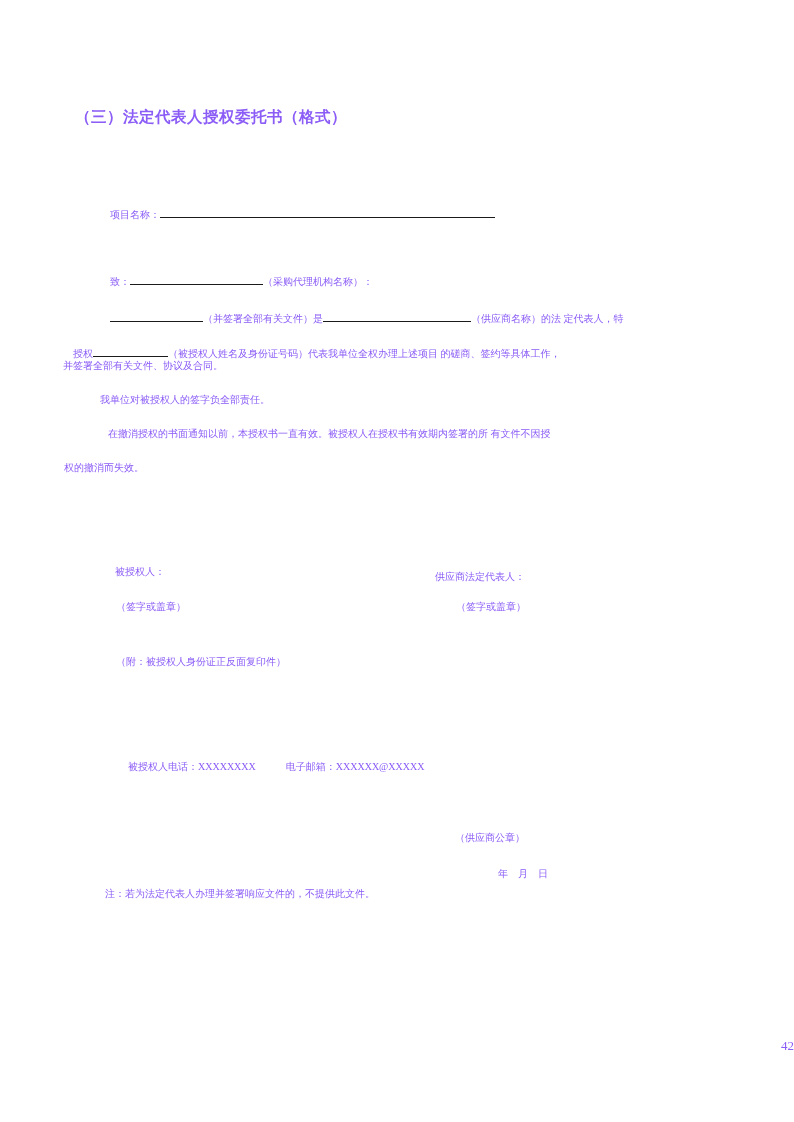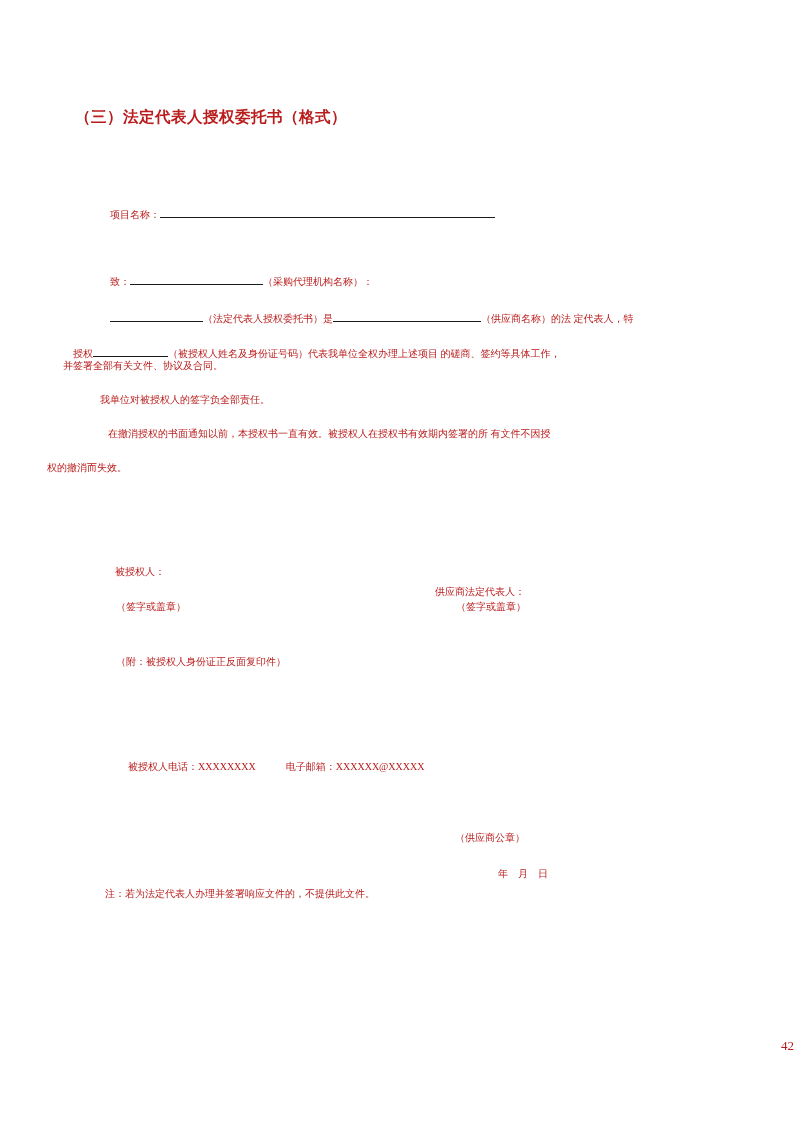--- a/index.html
+++ b/index.html
@@ -6,21 +6,21 @@
     margin: 0;
     padding: 0;
     background: #ffffff;
   }
   .page {
     position: relative;
     width: 794px;
     height: 1122px;
     background: #ffffff;
     font-family: "Liberation Serif", "DejaVu Serif", serif;
-    color: #b91c1c;
+    color: #8b5cf6;
     overflow: hidden;
     border-radius: 20px;
   }
   .line {
     position: absolute;
     font-size: 10px;
     line-height: 20px;
     white-space: pre;
   }
   .heading {
@@ -56,36 +56,36 @@
 
   <div class="line" style="top:183px; left:100px;">
     <span class="seg">项目名称：</span><span class="blank" style="width:335px;"></span>
   </div>
 
   <div class="line" style="top:250px; left:100px;">
     <span class="seg">致：</span><span class="blank" style="width:133px;"></span><span class="seg">（采购代理机构名称）：</span>
   </div>
 
   <div class="line" style="top:287px; left:100px;">
-    <span class="blank" style="width:93px;"></span><span class="seg">（法定代表人授权委托书）是</span><span class="blank" style="width:148px;"></span><span class="seg">（供应商名称）的法 定代表人，特</span>
+    <span class="blank" style="width:93px;"></span><span class="seg">（并签署全部有关文件）是</span><span class="blank" style="width:148px;"></span><span class="seg">（供应商名称）的法 定代表人，特</span>
   </div>
 
   <div class="line" style="top:322px; left:63px;">
     <span class="seg">授权</span><span class="blank" style="width:75px;"></span><span class="seg">（被授权人姓名及身份证号码）代表我单位全权办理上述项目 的磋商、签约等具体工作，</span>
   </div>
 
   <div class="line" style="top:357px; left:63px;font-family:Liberation Mono, monospace;">并签署全部有关文件、协议及合同。</div>
 
   <div class="line" style="top:390px; left:100px;">我单位对被授权人的签字负全部责任。</div>
 
   <div class="line" style="top:424px; left:100px;margin-left:8px;">在撤消授权的书面通知以前，本授权书一直有效。被授权人在授权书有效期内签署的所 有文件不因授</div>
-  <div class="line" style="top:458px; left:47px;text-align:center;">权的撤消而失效。</div>
+  <div class="line" style="top:458px; left:64px;text-align:center;">权的撤消而失效。</div>
 
   <div class="line" style="top:562px; left:115px;">被授权人：</div>
-  <div class="line" style="top:582px; left:435px;text-align:center;">供应商法定代表人：</div>
+  <div class="line" style="top:567px; left:435px;text-align:center;">供应商法定代表人：</div>
 
   <div class="line" style="top:597px; left:116px;">（签字或盖章）</div>
   <div class="line" style="top:597px; left:456px;">（签字或盖章）</div>
 
   <div class="line" style="top:652px; left:116px;">（附：被授权人身份证正反面复印件）</div>
 
   <div class="line" style="top:737px; left:118px;">
     <span class="seg">被授权人电话：</span><span class="seg gap-right">XXXXXXXX</span><span class="seg">电子邮箱：</span><span class="seg">XXXXXX@XXXXX</span>
   </div>
 

